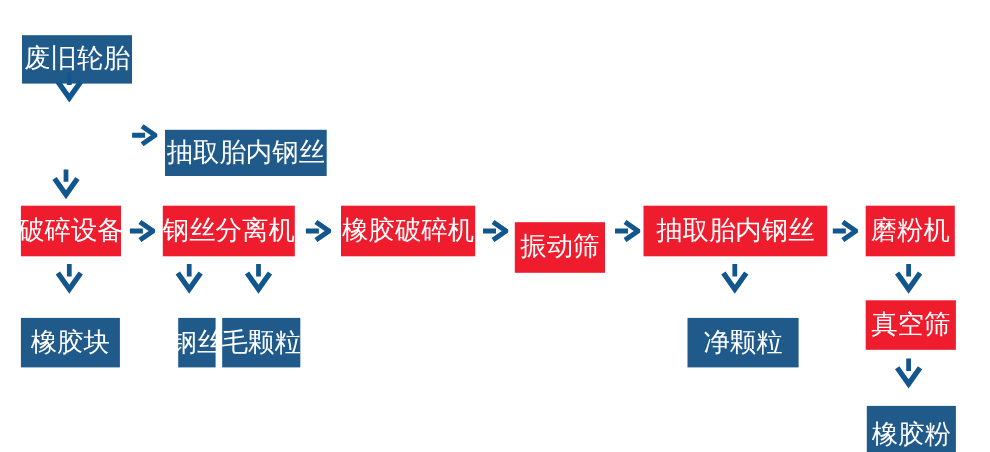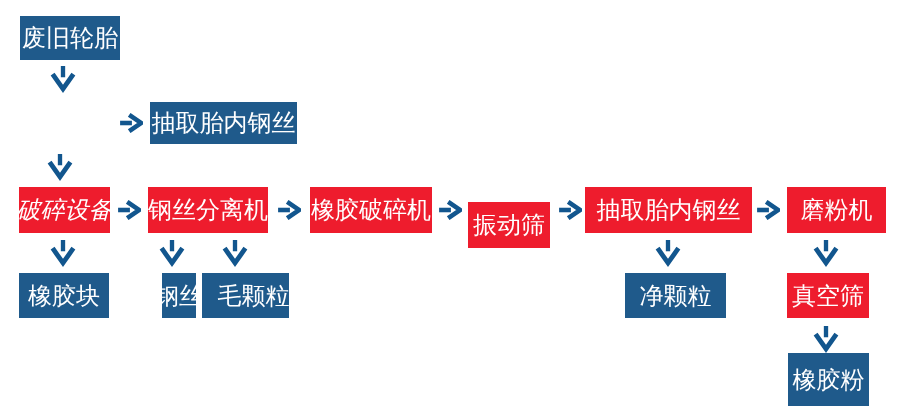--- a/index.html
+++ b/index.html
@@ -17,21 +17,21 @@
     align-items: center;
     justify-content: center;
     color: var(--text, #ffffff);
     font-size: 24px;
     font-weight: 300;
     white-space: nowrap;
     letter-spacing: 0px;
     line-height: 1;
   }
   .node.red  { background: var(--box-red, #ee1c2d); }
-  .node.blue { background: var(--box-blue, #1f5a8b); }
+  .node.blue { background: var(--box-blue, #1f5a8b); margin-top: 16px; }
   svg.arrow { position: absolute; stroke: var(--arrow-blue, #12568e); fill: none; }
   svg.arrow * { fill: none; }
   .defs { position:absolute; width:0; height:0; }
 </style>
 </head>
 <body>
 
 <div class="stage">
 
   <svg class="defs" aria-hidden="true">
@@ -57,21 +57,21 @@
   <svg class="arrow" style="left:119px; top:113px;" width="24" height="20" viewBox="0 0 26 22">
       <use href="#arr-right"></use>
     </svg>
 
   <div class="node blue" style="left:150px; top:102px; width:147px; height:42px;">抽取胎内钢丝</div>
 
   <svg class="arrow" style="left:47px; top:152px;" width="26" height="30" viewBox="0 0 30 32">
       <use href="#arr-down"></use>
     </svg>
 
-  <div class="node red" style="left:19px; top:187px; width:91px; height:46px;font-style:italic;">破碎设备</div>
+  <div class="node red" style="left:19px; top:187px; width:91px; height:46px;">破碎设备</div>
 
   <svg class="arrow" style="left:117px; top:200px;" width="24" height="20" viewBox="0 0 26 22">
       <use href="#arr-right"></use>
     </svg>
 
   <div class="node red" style="left:148px; top:187px; width:120px; height:46px;">钢丝分离机</div>
 
   <svg class="arrow" style="left:277px; top:200px;" width="24" height="20" viewBox="0 0 26 22">
       <use href="#arr-right"></use>
     </svg>
@@ -87,21 +87,21 @@
   <svg class="arrow" style="left:558px; top:200px;" width="24" height="20" viewBox="0 0 26 22">
       <use href="#arr-right"></use>
     </svg>
 
   <div class="node red" style="left:585px; top:187px; width:167px; height:46px;">抽取胎内钢丝</div>
 
   <svg class="arrow" style="left:756px; top:200px;" width="24" height="20" viewBox="0 0 26 22">
       <use href="#arr-right"></use>
     </svg>
 
-  <div class="node red" style="left:787px; top:187px; width:99px; height:46px;">磨粉机</div>
+  <div class="node red" style="left:787px; top:187px; width:81px; height:46px;">磨粉机</div>
 
   <svg class="arrow" style="left:50px; top:238px;" width="26" height="30" viewBox="0 0 30 32">
       <use href="#arr-down"></use>
     </svg>
   <svg class="arrow" style="left:159px; top:238px;" width="26" height="30" viewBox="0 0 30 32">
       <use href="#arr-down"></use>
     </svg>
   <svg class="arrow" style="left:222px; top:238px;" width="26" height="30" viewBox="0 0 30 32">
       <use href="#arr-down"></use>
     </svg>
@@ -109,21 +109,21 @@
       <use href="#arr-down"></use>
     </svg>
   <svg class="arrow" style="left:813px; top:238px;" width="26" height="30" viewBox="0 0 30 32">
       <use href="#arr-down"></use>
     </svg>
 
   <div class="node blue" style="left:19px; top:273px; width:90px; height:45px;">橡胶块</div>
 
   <div class="node blue" style="left:162px; top:273px; width:34px; height:45px;">钢丝</div>
 
-  <div class="node blue" style="left:202px; top:273px; width:71px; height:45px;padding-left:16px;">毛颗粒</div>
+  <div class="node blue" style="left:202px; top:273px; width:71px; height:45px;">毛颗粒</div>
 
   <div class="node blue" style="left:625px; top:273px; width:101px; height:45px;">净颗粒</div>
 
   <div class="node red" style="left:787px; top:273px; width:82px; height:45px;">真空筛</div>
 
   <svg class="arrow" style="left:813px; top:324px;" width="26" height="30" viewBox="0 0 30 32">
       <use href="#arr-down"></use>
     </svg>
 
   <div class="node blue" style="left:788px; top:353px; width:81px; height:53px;">橡胶粉</div>

